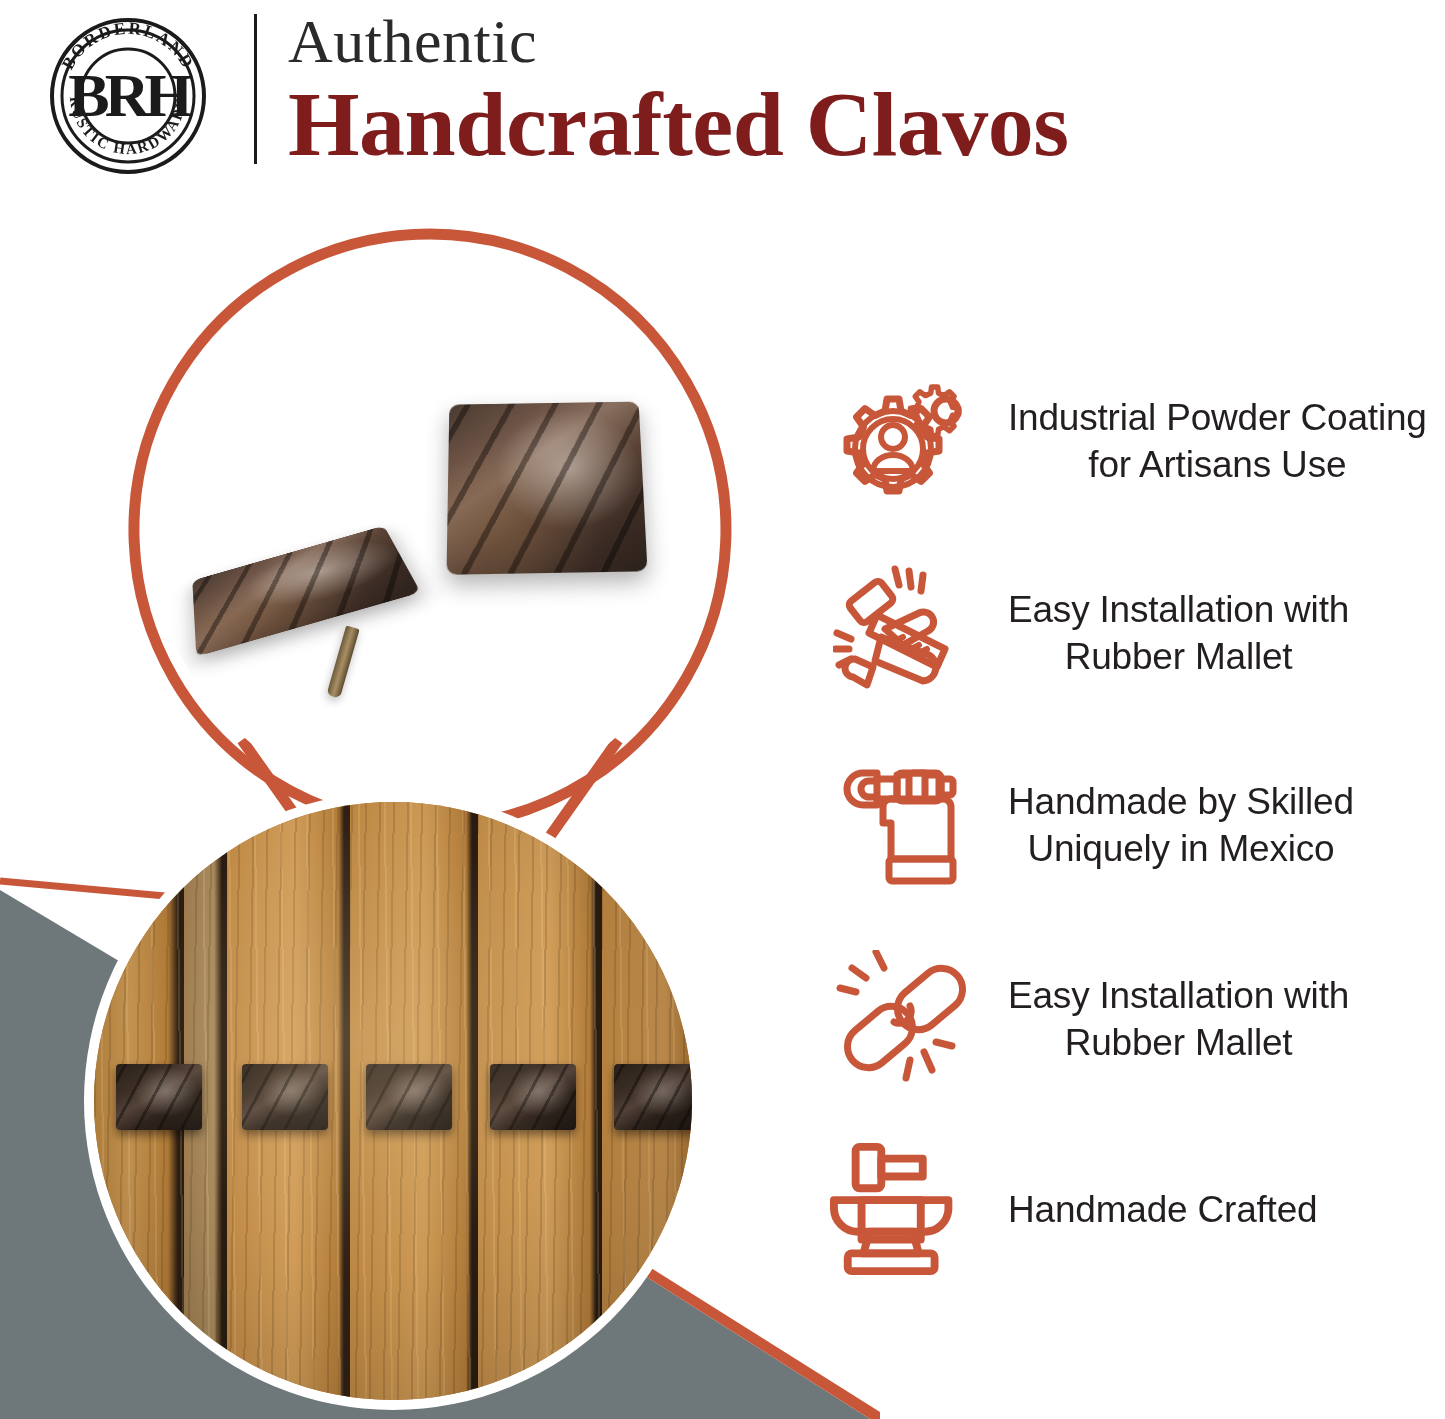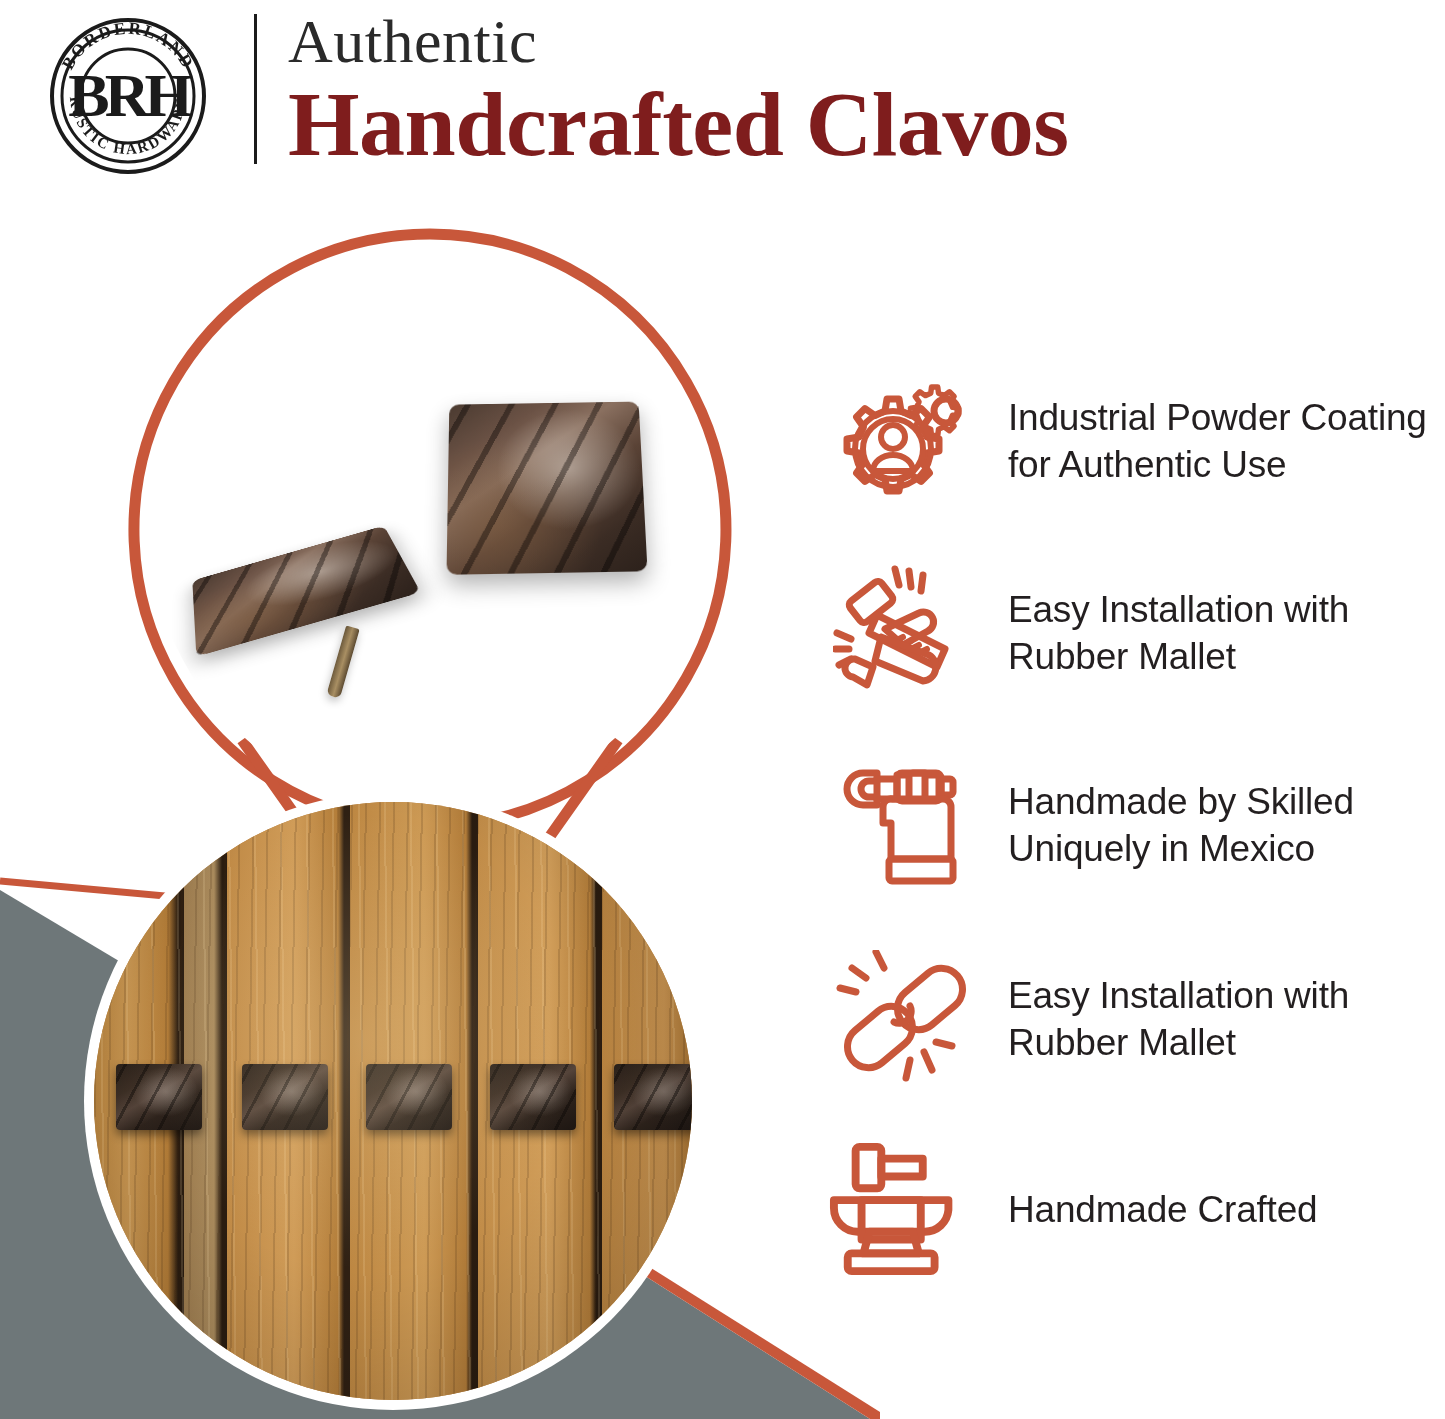--- a/index.html
+++ b/index.html
@@ -240,20 +240,21 @@
   }
   .feature-icon svg{display:block;}
   .feature-text{
     font-family:"Liberation Sans", sans-serif;
     font-size:37px;
     line-height:47px;
     color:#231f20;
     font-weight:400;
     letter-spacing:-0.2px;
     padding-left:30px;
+    text-align:center;
   }
 </style>
 </head>
 <body>
 
 <div id="page">
 
   <div id="header">
 
     <div id="logo-badge">
@@ -341,21 +342,21 @@
           <path d="M60 16 l12 0 2 12 10 4.5 10-7 8.5 8.5 -7 10 4.5 10 12 2 0 12 -12 2 -4.5 10 7 10 -8.5 8.5 -10-7 -10 4.5 -2 12 -12 0 -2-12 -10-4.5 -10 7 -8.5-8.5 7-10 -4.5-10 -12-2 0-12 12-2 4.5-10 -7-10 8.5-8.5 10 7 10-4.5z" transform="translate(-6,8)" stroke-width="7"></path>
           <circle cx="60" cy="74" r="38" stroke-width="6"></circle>
           <circle cx="60" cy="74" r="30" stroke-width="6"></circle>
 
           <circle cx="60" cy="62" r="12" stroke-width="6"></circle>
           <path d="M40 96 a20 16 0 0 1 40 0 z" stroke-width="6"></path>
         </svg>
       </div>
       <div class="feature-text">
         <div>Industrial Powder Coating</div>
-        <div>for Authentic Use</div>
+        <div>for Artisans Use</div>
       </div>
     </div>
 
     <div id="feature-row-1" class="feature-row">
       <div class="feature-icon">
         <svg width="140" height="140" viewBox="0 0 140 140" xmlns="http://www.w3.org/2000/svg" fill="none" stroke="#C8573A" stroke-width="7" stroke-linejoin="round" stroke-linecap="round">
 
           <rect x="18" y="26" width="40" height="26" rx="5" transform="rotate(-38 38 39)"></rect>
 
           <path d="M44 52 L112 86 L104 104 L36 70 Z"></path>

